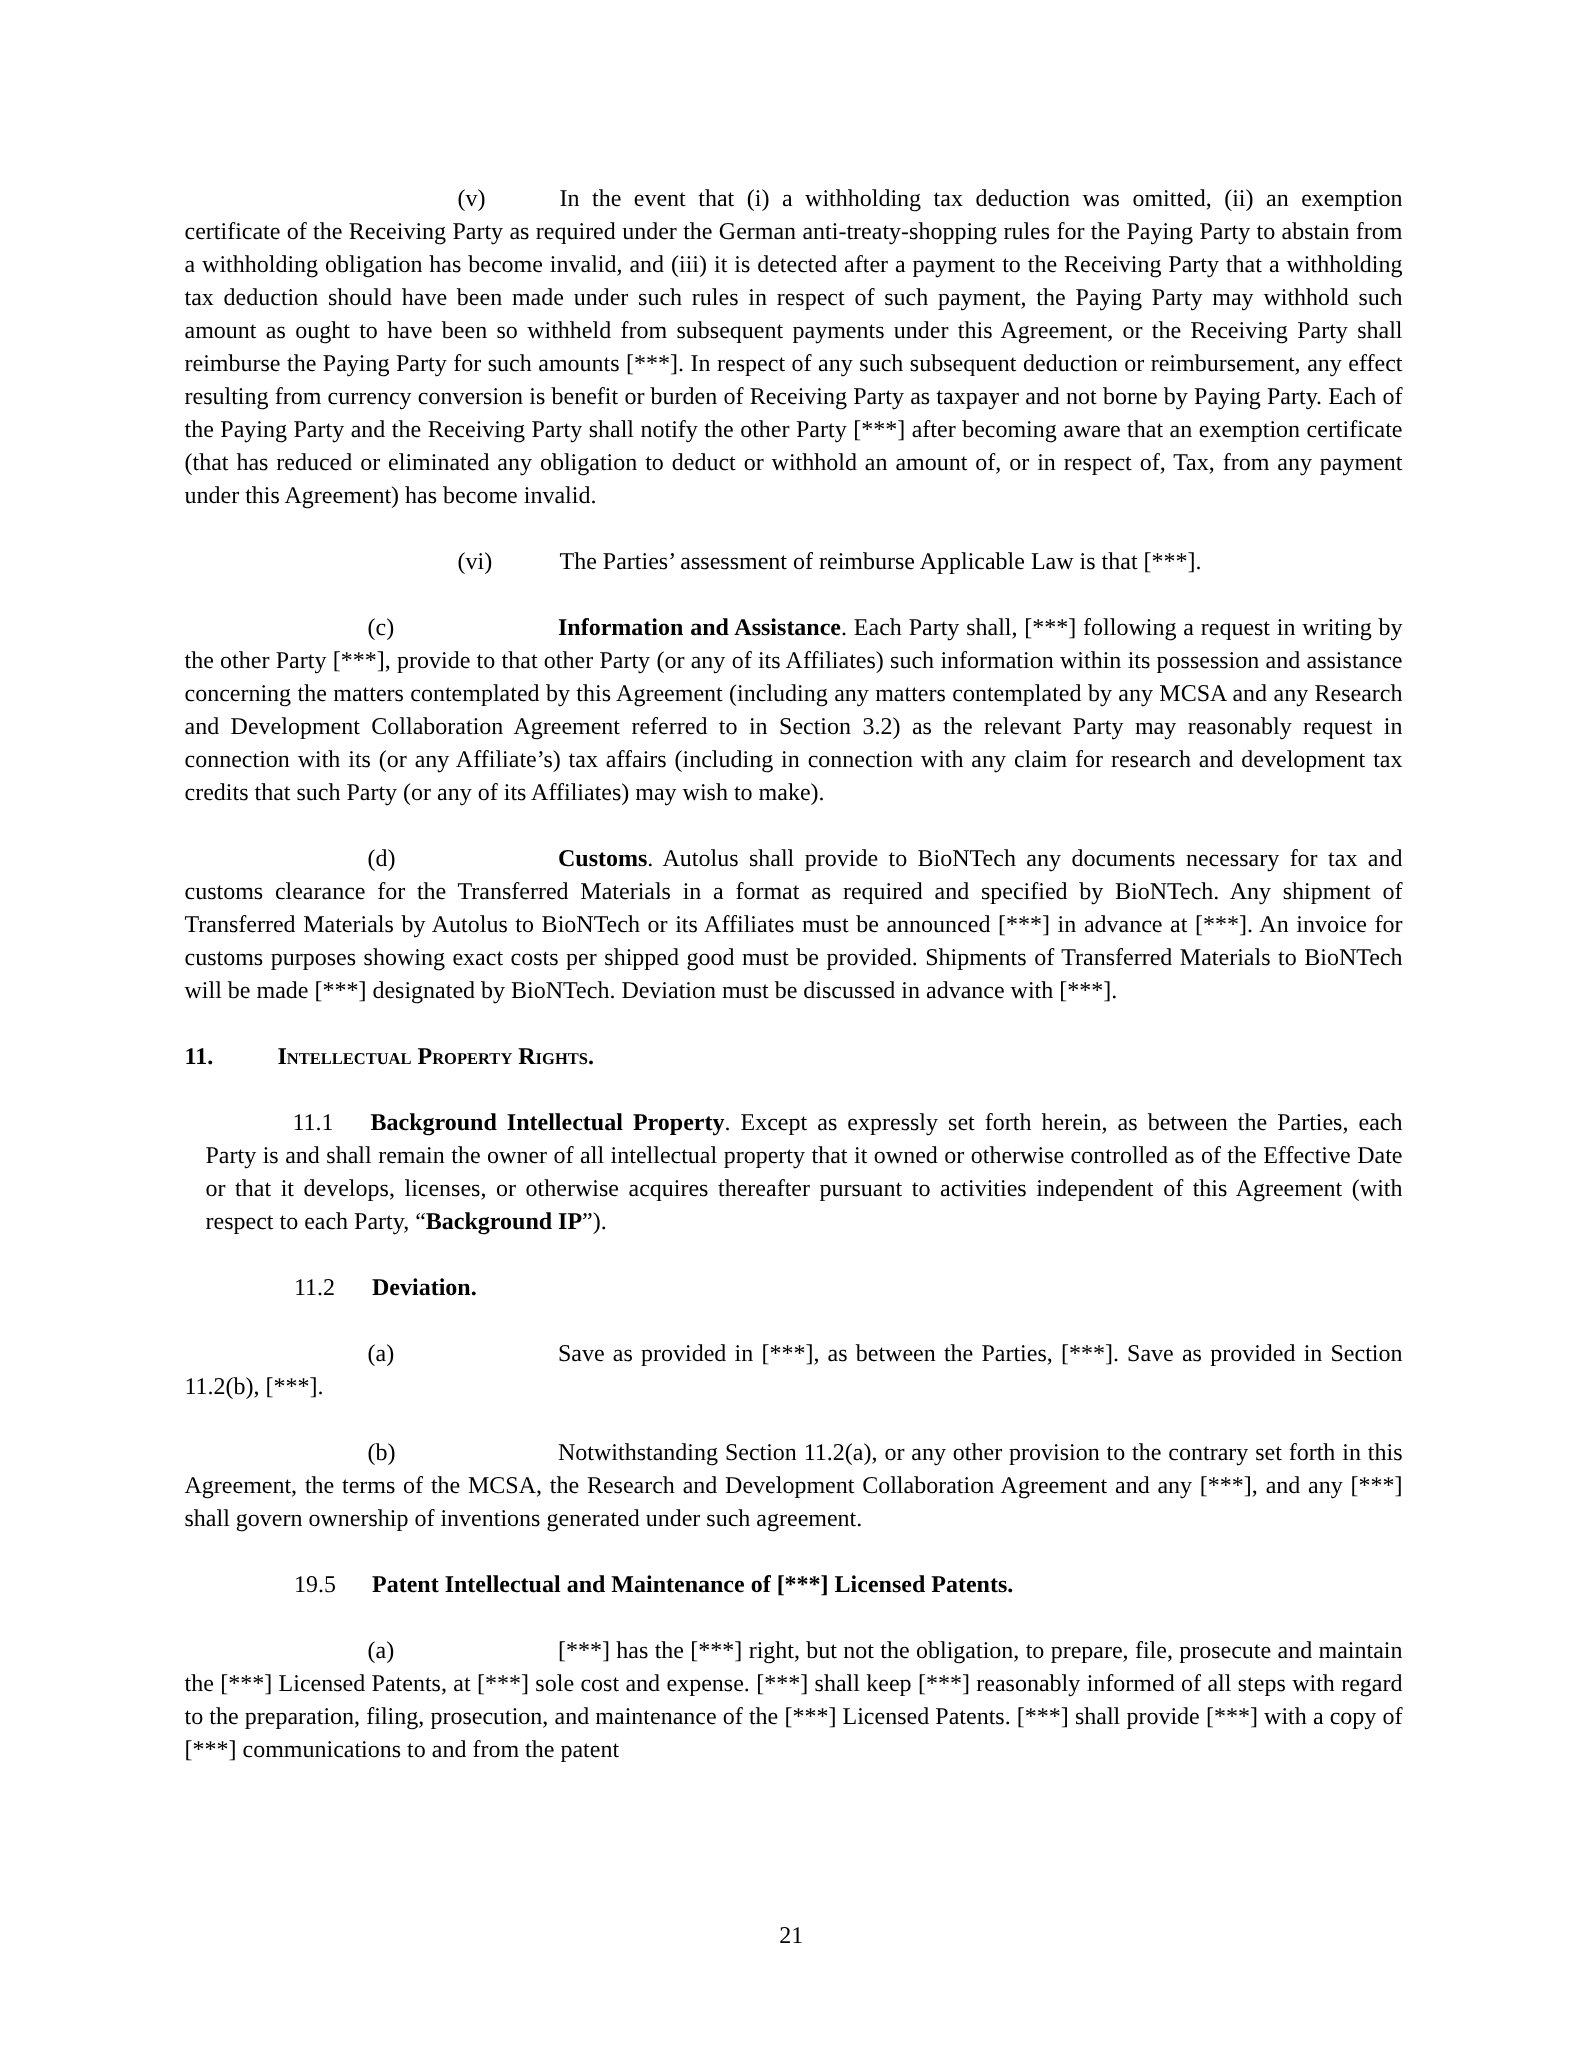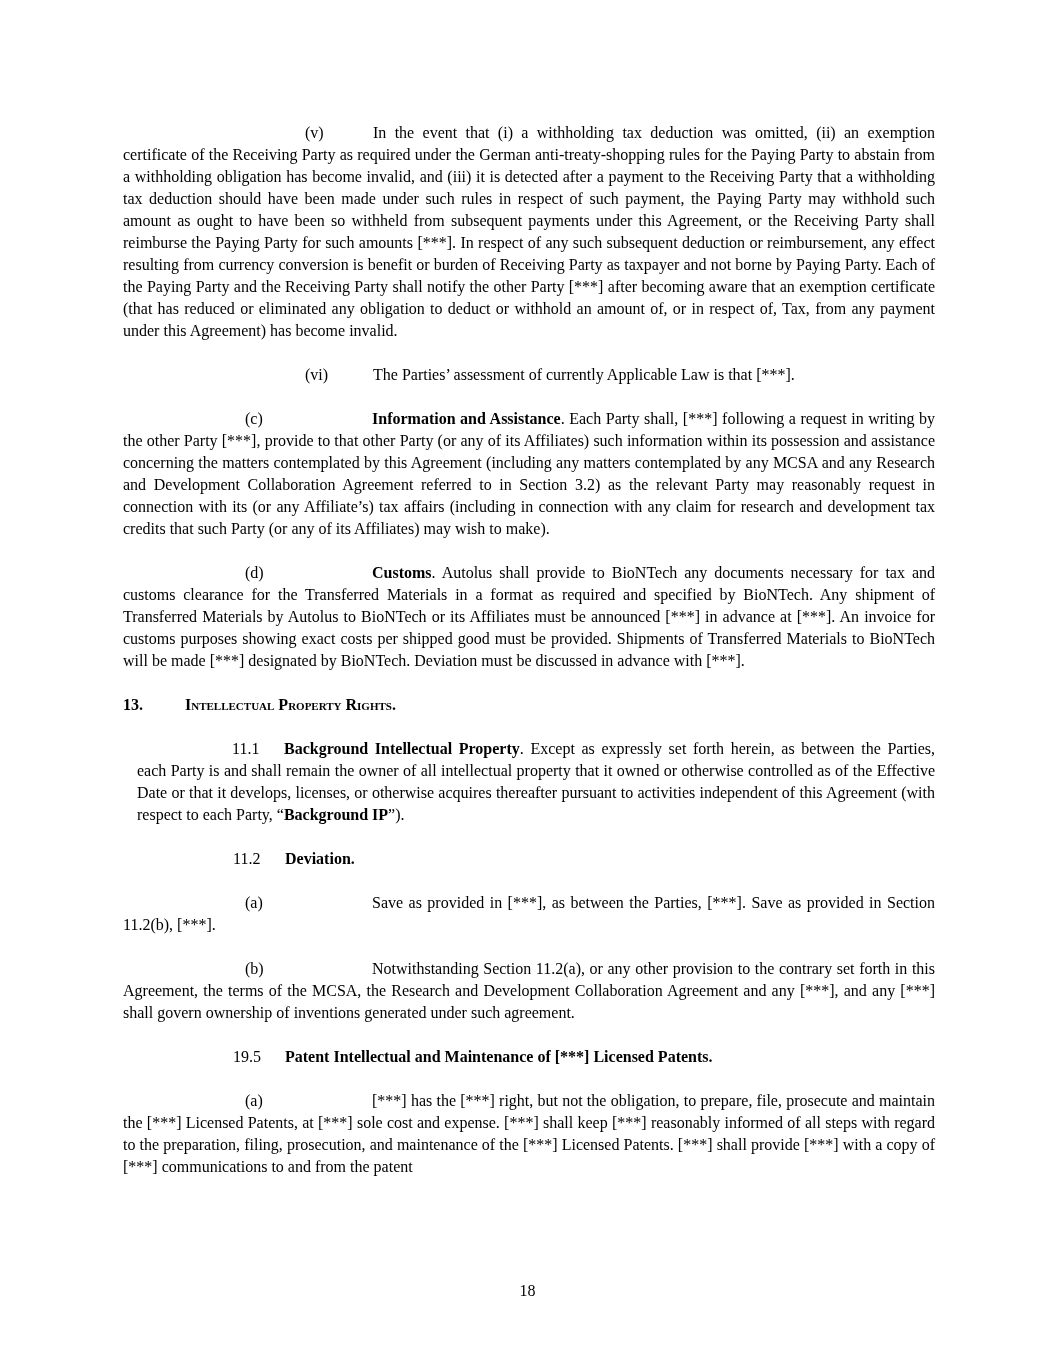--- a/index.html
+++ b/index.html
@@ -29,21 +29,21 @@
     text-align: justify;
   }
   .lbl {
     display: inline-block;
     text-indent: 0;
     vertical-align: baseline;
   }
   .w68  { width: 68px;  }
   .w127 { width: 127px; }
   .w62  { width: 62px;  }
-  .w52  { width: 52px; margin-left: 37px;  }
+  .w52  { width: 52px;  }
   .ind-v { text-indent: 182px; }   
   .ind-c { text-indent: 122px; }   
   .ind-n { text-indent: 73px; }    
   .p-11-1 { padding-left: 14px; text-indent: 58px; } 
   .b { font-weight: bold; }
   .sc { font-variant: small-caps; margin-top: 40px; }
   .h-main { font-weight: bold; }
   .footer {
     position: absolute;
     left: 0;
@@ -53,36 +53,36 @@
   }
 </style>
 </head>
 <body>
 
 <div class="page">
   <div class="content">
 
     <p class="para ind-v"><span class="lbl w68">(v)</span><span>In the event that (i) a withholding tax deduction was omitted, (ii) an exemption certificate of the Receiving Party as required under the German anti-treaty-shopping rules for the Paying Party to abstain from a withholding obligation has become invalid, and (iii) it is detected after a payment to the Receiving Party that a withholding tax deduction should have been made under such rules in respect of such payment, the Paying Party may withhold such amount as ought to have been so withheld from subsequent payments under this Agreement, or the Receiving Party shall reimburse the Paying Party for such amounts [***]. In respect of any such subsequent deduction or reimbursement, any effect resulting from currency conversion is benefit or burden of Receiving Party as taxpayer and not borne by Paying Party. Each of the Paying Party and the Receiving Party shall notify the other Party [***] after becoming aware that an exemption certificate (that has reduced or eliminated any obligation to deduct or withhold an amount of, or in respect of, Tax, from any payment under this Agreement) has become invalid.</span></p>
 
-    <p class="para ind-v"><span class="lbl w68">(vi)</span><span>The Parties’ assessment of currently Applicable Law is that [***].</span></p>
+    <p class="para ind-v"><span class="lbl w68">(vi)</span><span>The Parties’ assessment of reimburse Applicable Law is that [***].</span></p>
 
     <p class="para ind-c"><span class="lbl w127">(c)</span><span class="b">Information and Assistance</span><span>. Each Party shall, [***] following a request in writing by the other Party [***], provide to that other Party (or any of its Affiliates) such information within its possession and assistance concerning the matters contemplated by this Agreement (including any matters contemplated by any MCSA and any Research and Development Collaboration Agreement referred to in Section 3.2) as the relevant Party may reasonably request in connection with its (or any Affiliate’s) tax affairs (including in connection with any claim for research and development tax credits that such Party (or any of its Affiliates) may wish to make).</span></p>
 
     <p class="para ind-c"><span class="lbl w127">(d)</span><span class="b">Customs</span><span>. Autolus shall provide to BioNTech any documents necessary for tax and customs clearance for the Transferred Materials in a format as required and specified by BioNTech. Any shipment of Transferred Materials by Autolus to BioNTech or its Affiliates must be announced [***] in advance at [***]. An invoice for customs purposes showing exact costs per shipped good must be provided. Shipments of Transferred Materials to BioNTech will be made [***] designated by BioNTech. Deviation must be discussed in advance with [***].</span></p>
 
-    <p class="para h-main"><span class="lbl w62">13.</span><span class="sc">Intellectual Property Rights</span><span>.</span></p>
+    <p class="para h-main"><span class="lbl w62">11.</span><span class="sc">Intellectual Property Rights</span><span>.</span></p>
 
     <p class="para p-11-1"><span class="lbl w52">11.1</span><span class="b">Background Intellectual Property</span><span>. Except as expressly set forth herein, as between the Parties, each Party is and shall remain the owner of all intellectual property that it owned or otherwise controlled as of the Effective Date or that it develops, licenses, or otherwise acquires thereafter pursuant to activities independent of this Agreement (with respect to each Party, “</span><span class="b">Background IP</span><span>”).</span></p>
 
     <p class="para ind-n"><span class="lbl w52">11.2</span><span class="b">Deviation</span><span class="b">.</span></p>
 
     <p class="para ind-c"><span class="lbl w127">(a)</span><span>Save as provided in [***], as between the Parties, [***]. Save as provided in Section 11.2(b), [***].</span></p>
 
     <p class="para ind-c"><span class="lbl w127">(b)</span><span>Notwithstanding Section 11.2(a), or any other provision to the contrary set forth in this Agreement, the terms of the MCSA, the Research and Development Collaboration Agreement and any [***], and any [***] shall govern ownership of inventions generated under such agreement.</span></p>
 
     <p class="para ind-n"><span class="lbl w52">19.5</span><span class="b">Patent Intellectual and Maintenance of [***] Licensed Patents</span><span class="b">.</span></p>
 
     <p class="para ind-c"><span class="lbl w127">(a)</span><span>[***] has the [***] right, but not the obligation, to prepare, file, prosecute and maintain the [***] Licensed Patents, at [***] sole cost and expense. [***] shall keep [***] reasonably informed of all steps with regard to the preparation, filing, prosecution, and maintenance of the [***] Licensed Patents. [***] shall provide [***] with a copy of [***] communications to and from the patent</span></p>
 
   </div>
 
-  <div class="footer">18</div>
+  <div class="footer">21</div>
 </div>
 
 </body></html>

